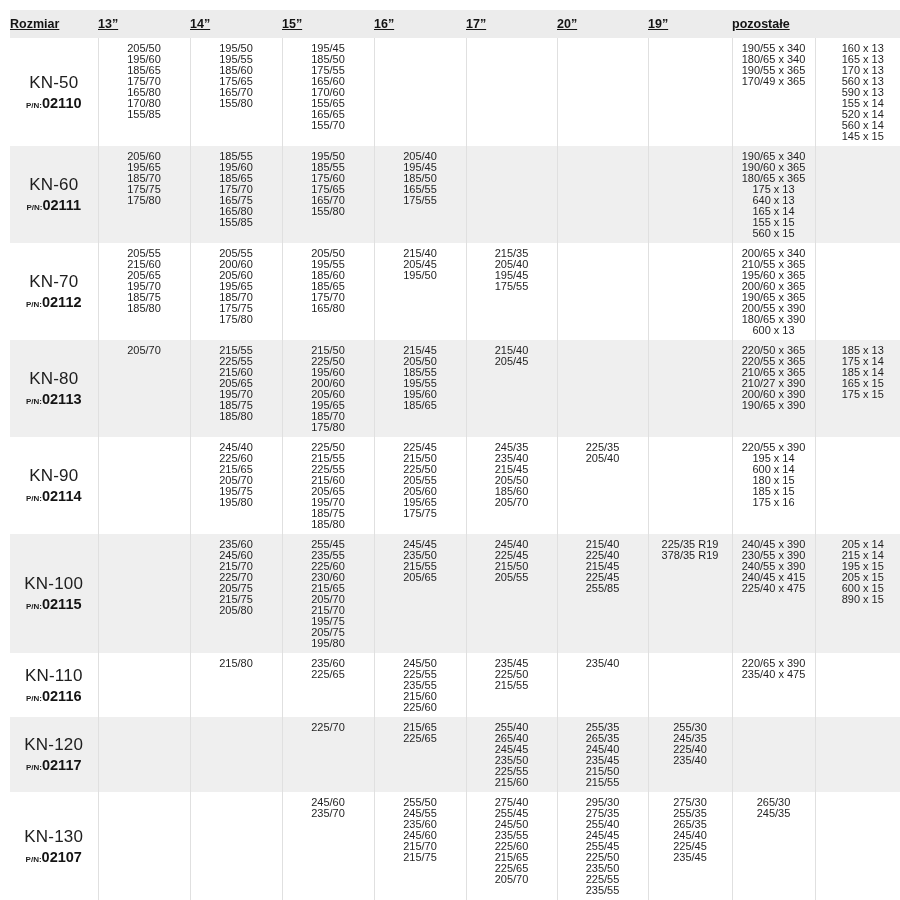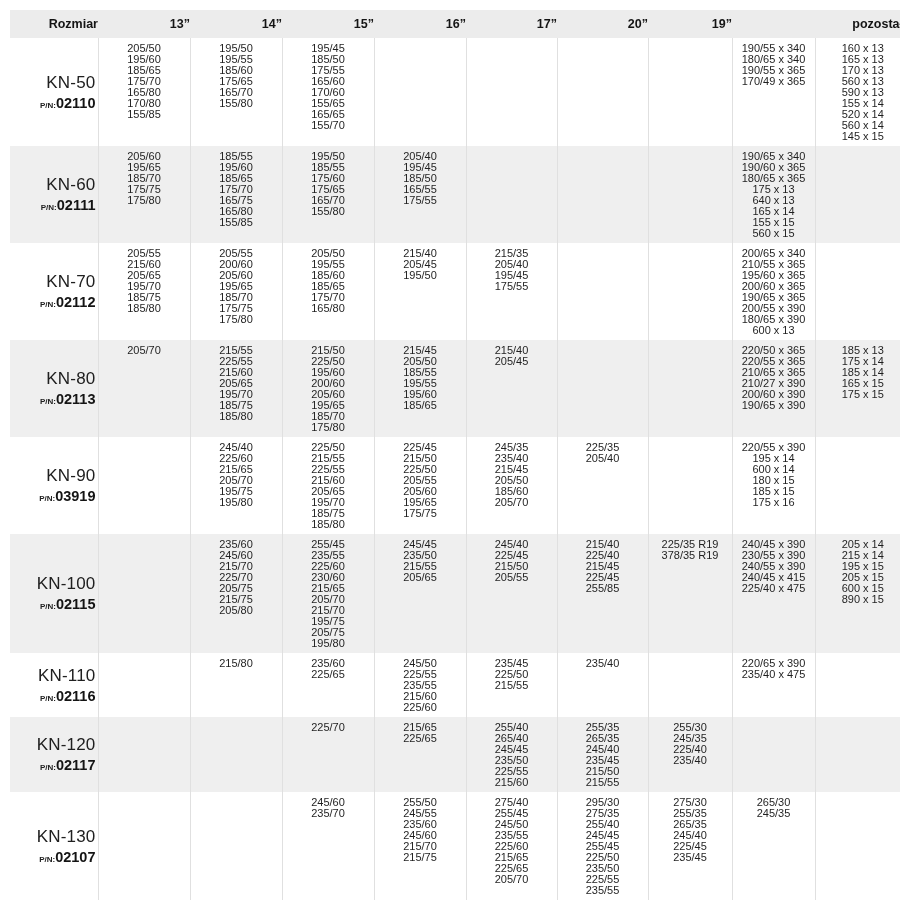--- a/index.html
+++ b/index.html
@@ -21,28 +21,29 @@
     border-collapse: collapse;
     table-layout: fixed;
   }
   thead th {
     background: #ececec;
     font-size: 12.5px;
     font-weight: bold;
     color: #141414;
     height: 28px;
     padding: 0;
-    text-align: right;
+    text-align: left;
     vertical-align: middle;
+    text-decoration: underline;
   }
   tbody tr.odd  { background: #ffffff; }
   tbody tr.even { background: #efefef; }
   tbody tr:last-child td { border-bottom: 2px solid #d6d6d6; }
   td.label-cell {
-    text-align: right;
+    text-align: center;
     vertical-align: middle;
     border-right: 1px solid #e0e0e0;
     padding: 4px 2px;
   }
   td.label-cell .model {
     font-size: 17px;
     font-weight: 400;
     color: #202020;
     letter-spacing: 0.2px;
   }
@@ -313,21 +314,21 @@
             <div>185 x 13</div>
             <div>175 x 14</div>
             <div>185 x 14</div>
             <div>165 x 15</div>
             <div>175 x 15</div>
           </td>
         </tr>
         <tr class="odd">
           <td class="label-cell">
             <div class="model">KN-90</div>
-            <div class="pn"><span class="pn-label">P/N:</span><span class="pn-value">03919</span></div>
+            <div class="pn"><span class="pn-label">P/N:</span><span class="pn-value">02114</span></div>
           </td>
           <td class="size-cell"></td>
           <td class="size-cell">
             <div>245/40</div>
             <div>225/60</div>
             <div>215/65</div>
             <div>205/70</div>
             <div>195/75</div>
             <div>195/80</div>
           </td>

